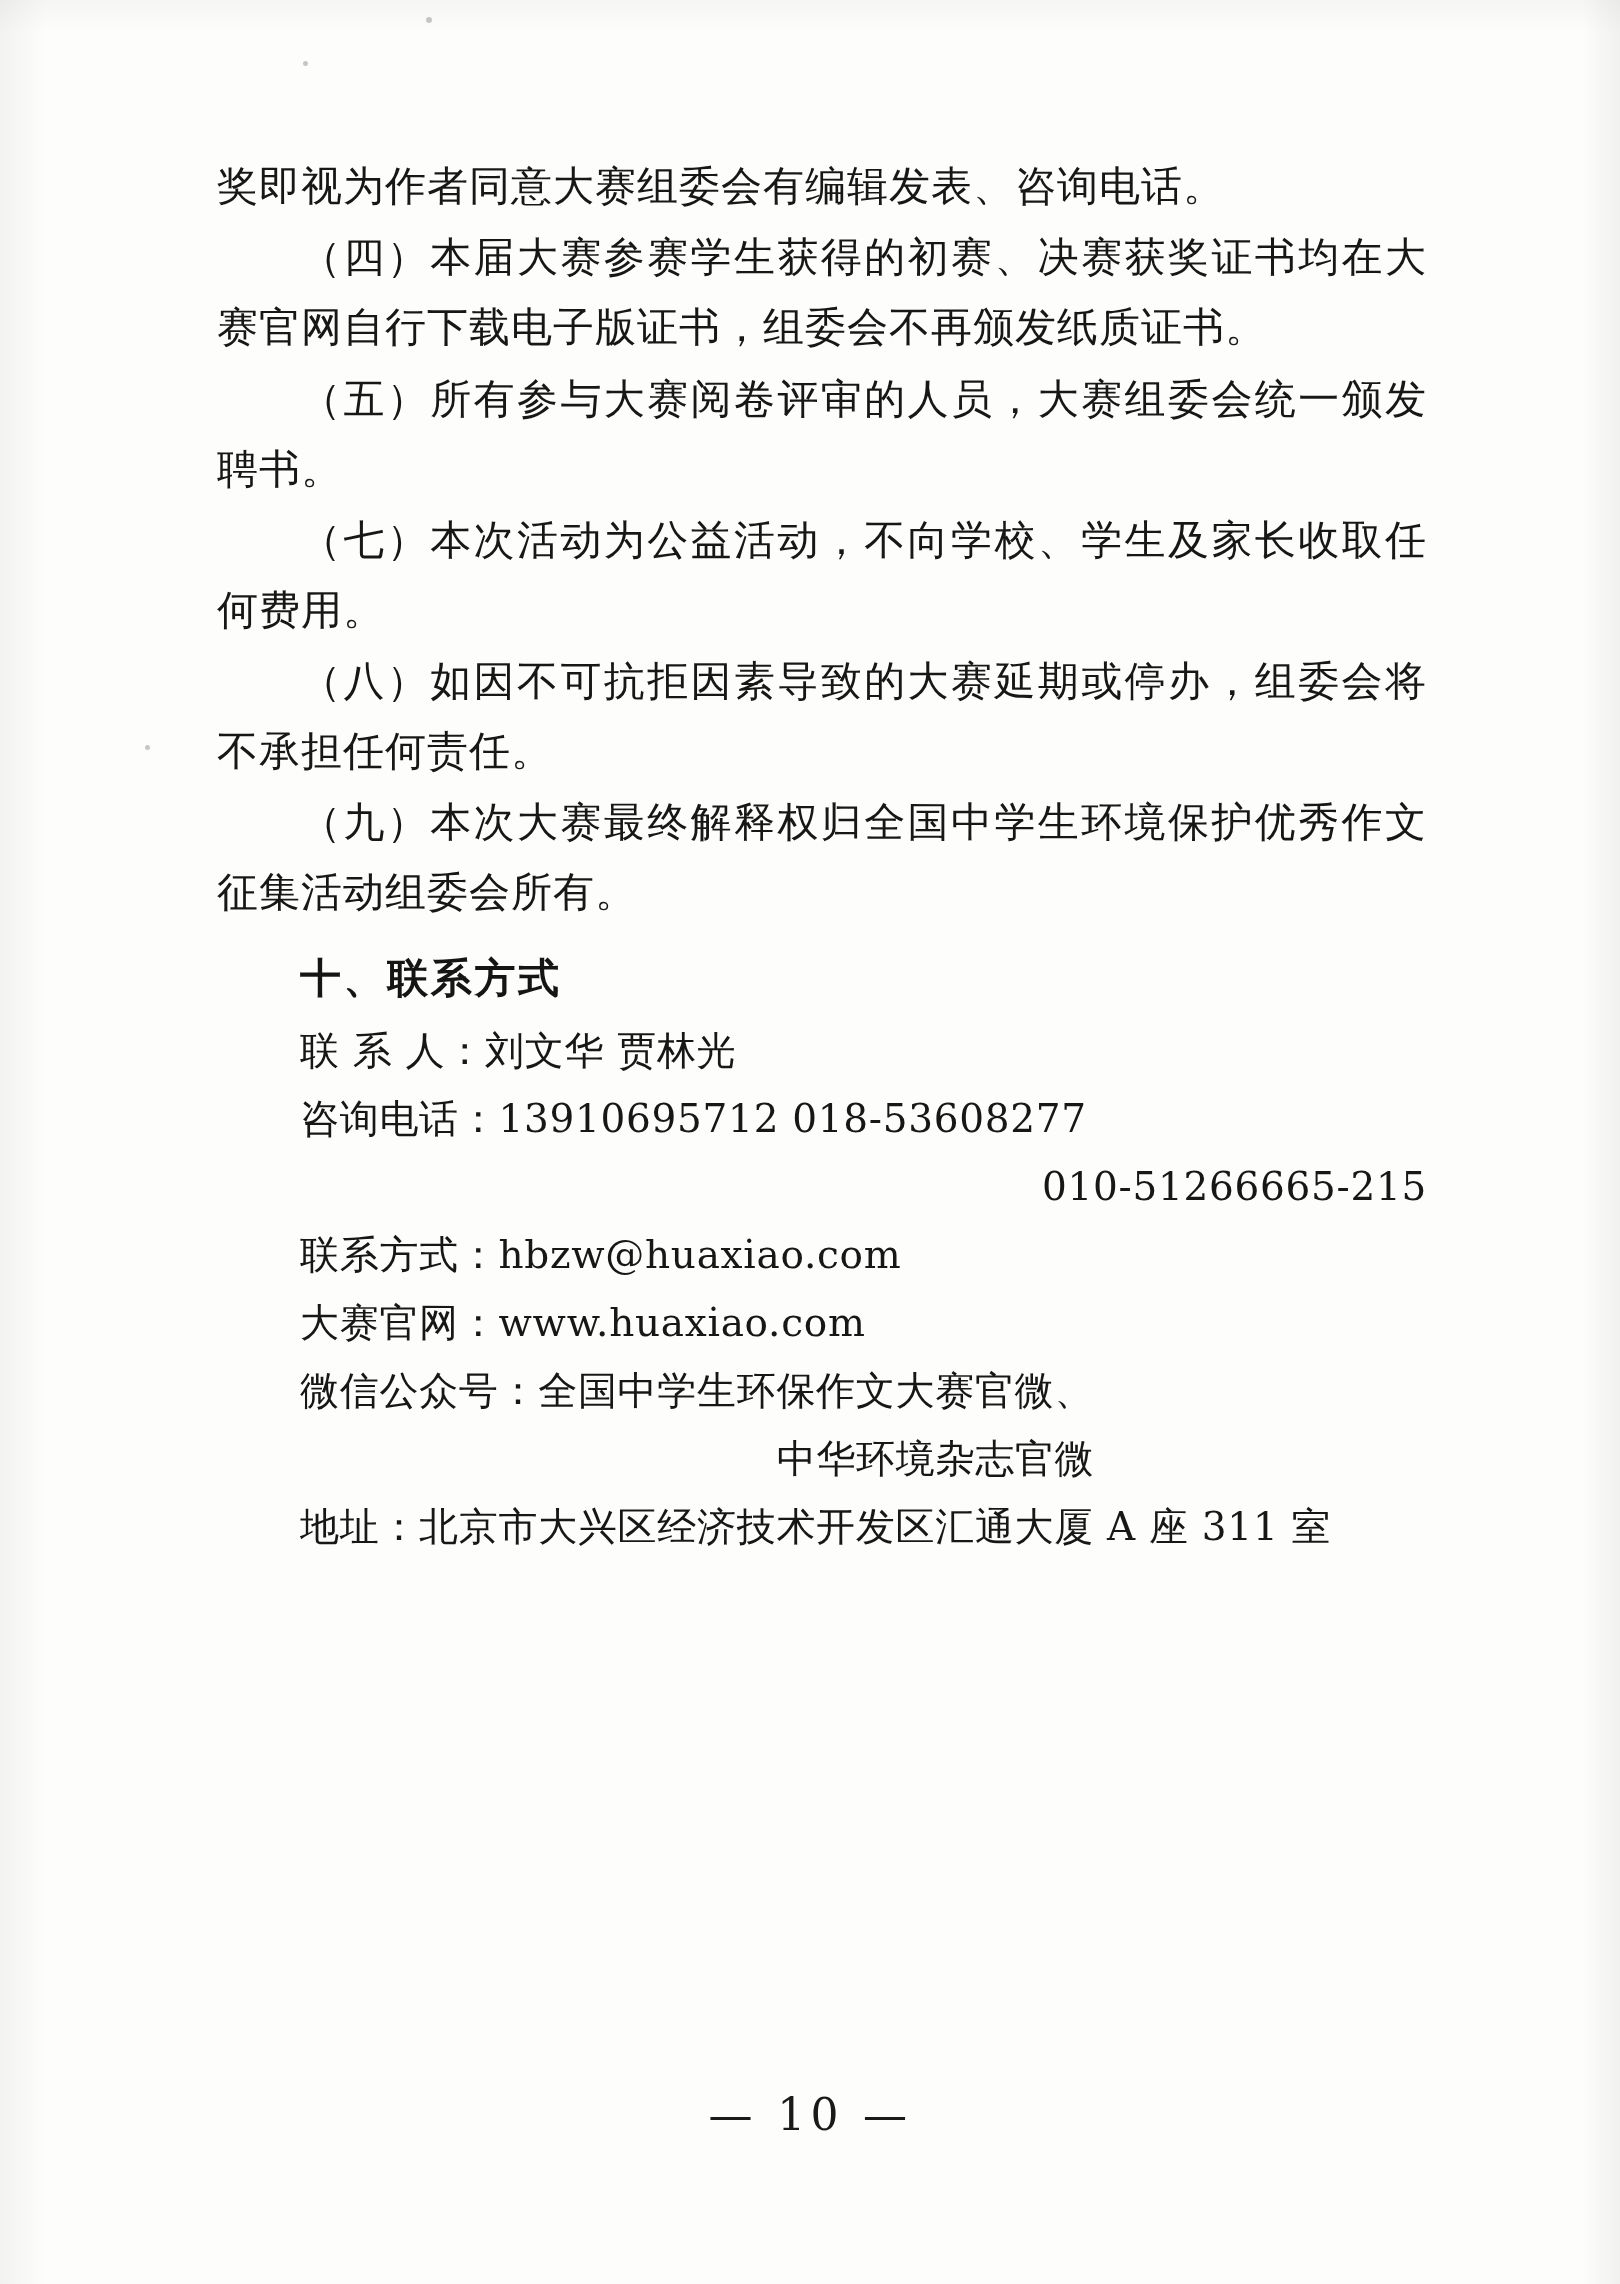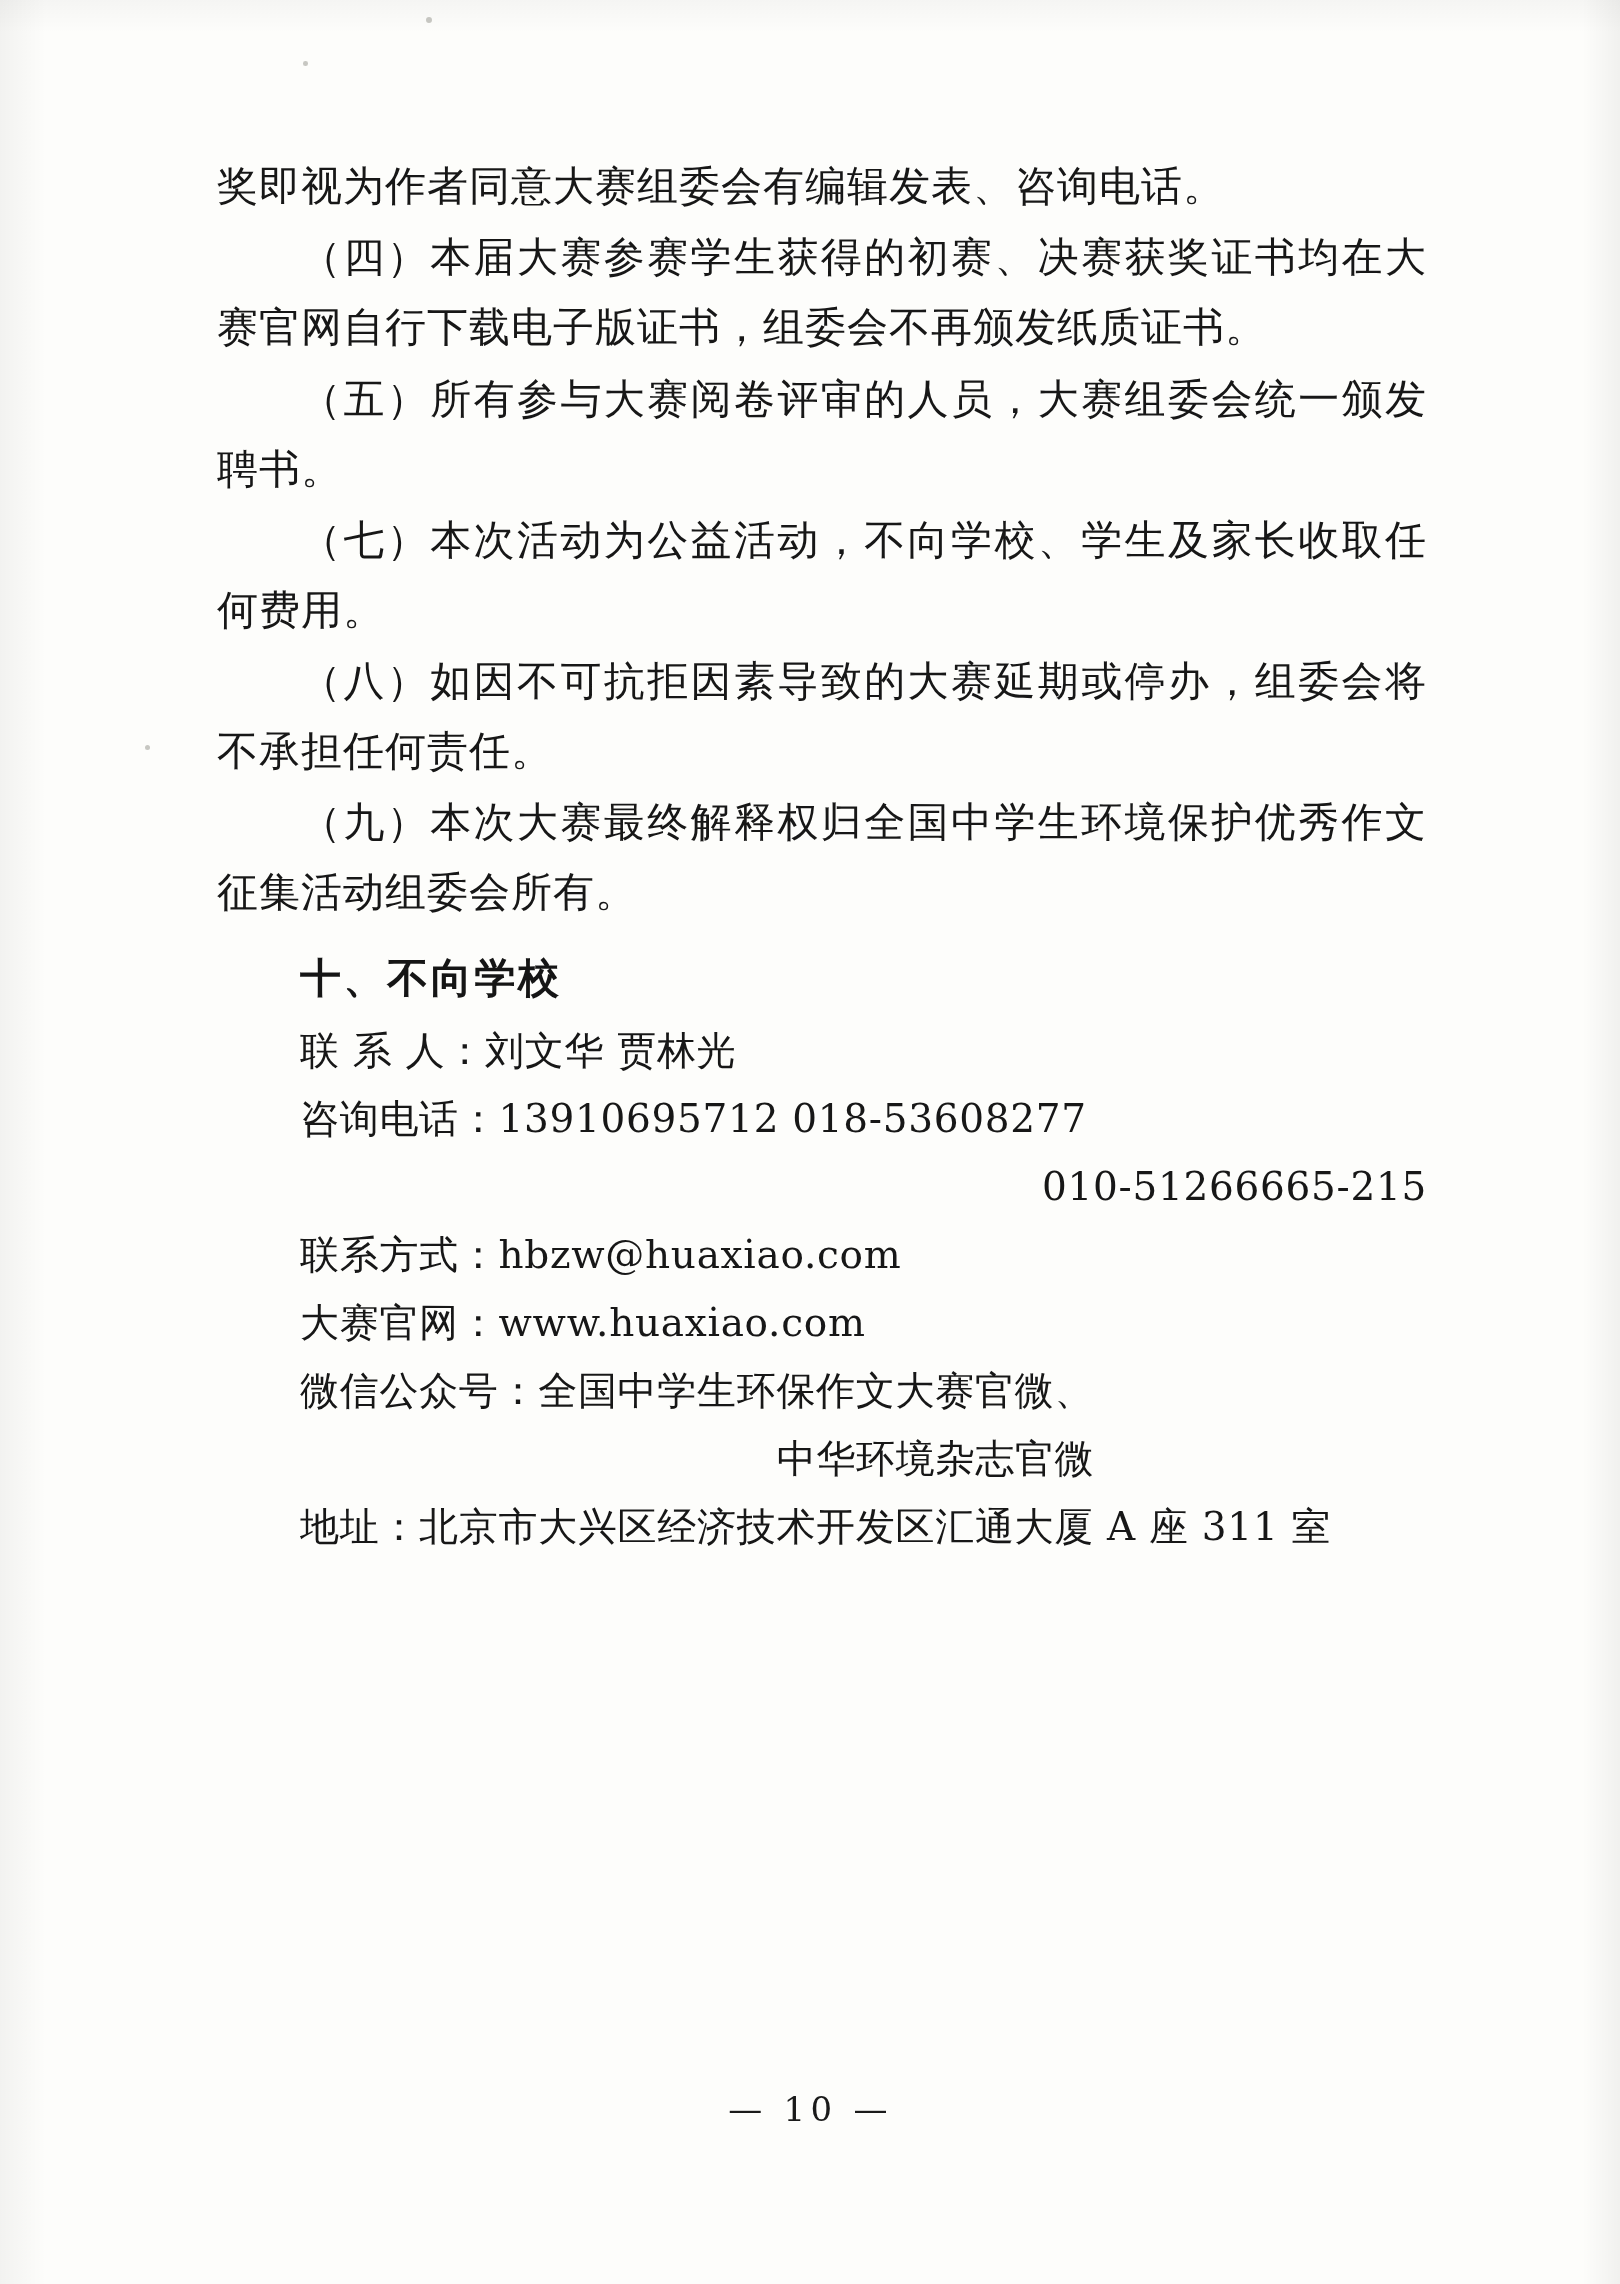--- a/index.html
+++ b/index.html
@@ -68,21 +68,21 @@
   }
   .contact-line.extra-indent { text-indent: 283px; text-align: right; }
   .contact-line.mid-indent { text-indent: 227px; text-align: center; }
 
   .page-number {
     position: absolute;
     left: 0;
     right: 0;
     top: 2089px;
     text-align: center;
-    font-size: 34px;
+    font-size: 44px;
     letter-spacing: 5.3px;
     color: #1a1a1a;
     font-family: "DejaVu Serif", "Liberation Serif", serif;
   }
 
   
   .speck {
     position: absolute;
     background: #9a9a93;
     border-radius: 50%;
@@ -100,21 +100,21 @@
 
   <div class="content">
 
     <p class="para">奖即视为作者同意大赛组委会有编辑发表、咨询电话。</p>
     <p class="para indent">（四）本届大赛参赛学生获得的初赛、决赛获奖证书均在大赛官网自行下载电子版证书，组委会不再颁发纸质证书。</p>
     <p class="para indent">（五）所有参与大赛阅卷评审的人员，大赛组委会统一颁发聘书。</p>
     <p class="para indent">（七）本次活动为公益活动，不向学校、学生及家长收取任何费用。</p>
     <p class="para indent">（八）如因不可抗拒因素导致的大赛延期或停办，组委会将不承担任何责任。</p>
     <p class="para indent">（九）本次大赛最终解释权归全国中学生环境保护优秀作文征集活动组委会所有。</p>
 
-    <h2 class="section-title">十、不向学校</h2>
+    <h2 class="section-title">十、联系方式</h2>
 
     <p class="contact-line">联 系 人：刘文华 贾林光</p>
     <p class="contact-line">咨询电话：13910695712  018-53608277</p>
     <p class="contact-line extra-indent">010-51266665-215</p>
     <p class="contact-line">联系方式：hbzw@huaxiao.com</p>
     <p class="contact-line">大赛官网：www.huaxiao.com</p>
     <p class="contact-line">微信公众号：全国中学生环保作文大赛官微、</p>
     <p class="contact-line mid-indent">中华环境杂志官微</p>
     <p class="contact-line">地址：北京市大兴区经济技术开发区汇通大厦 A 座 311 室</p>
 

